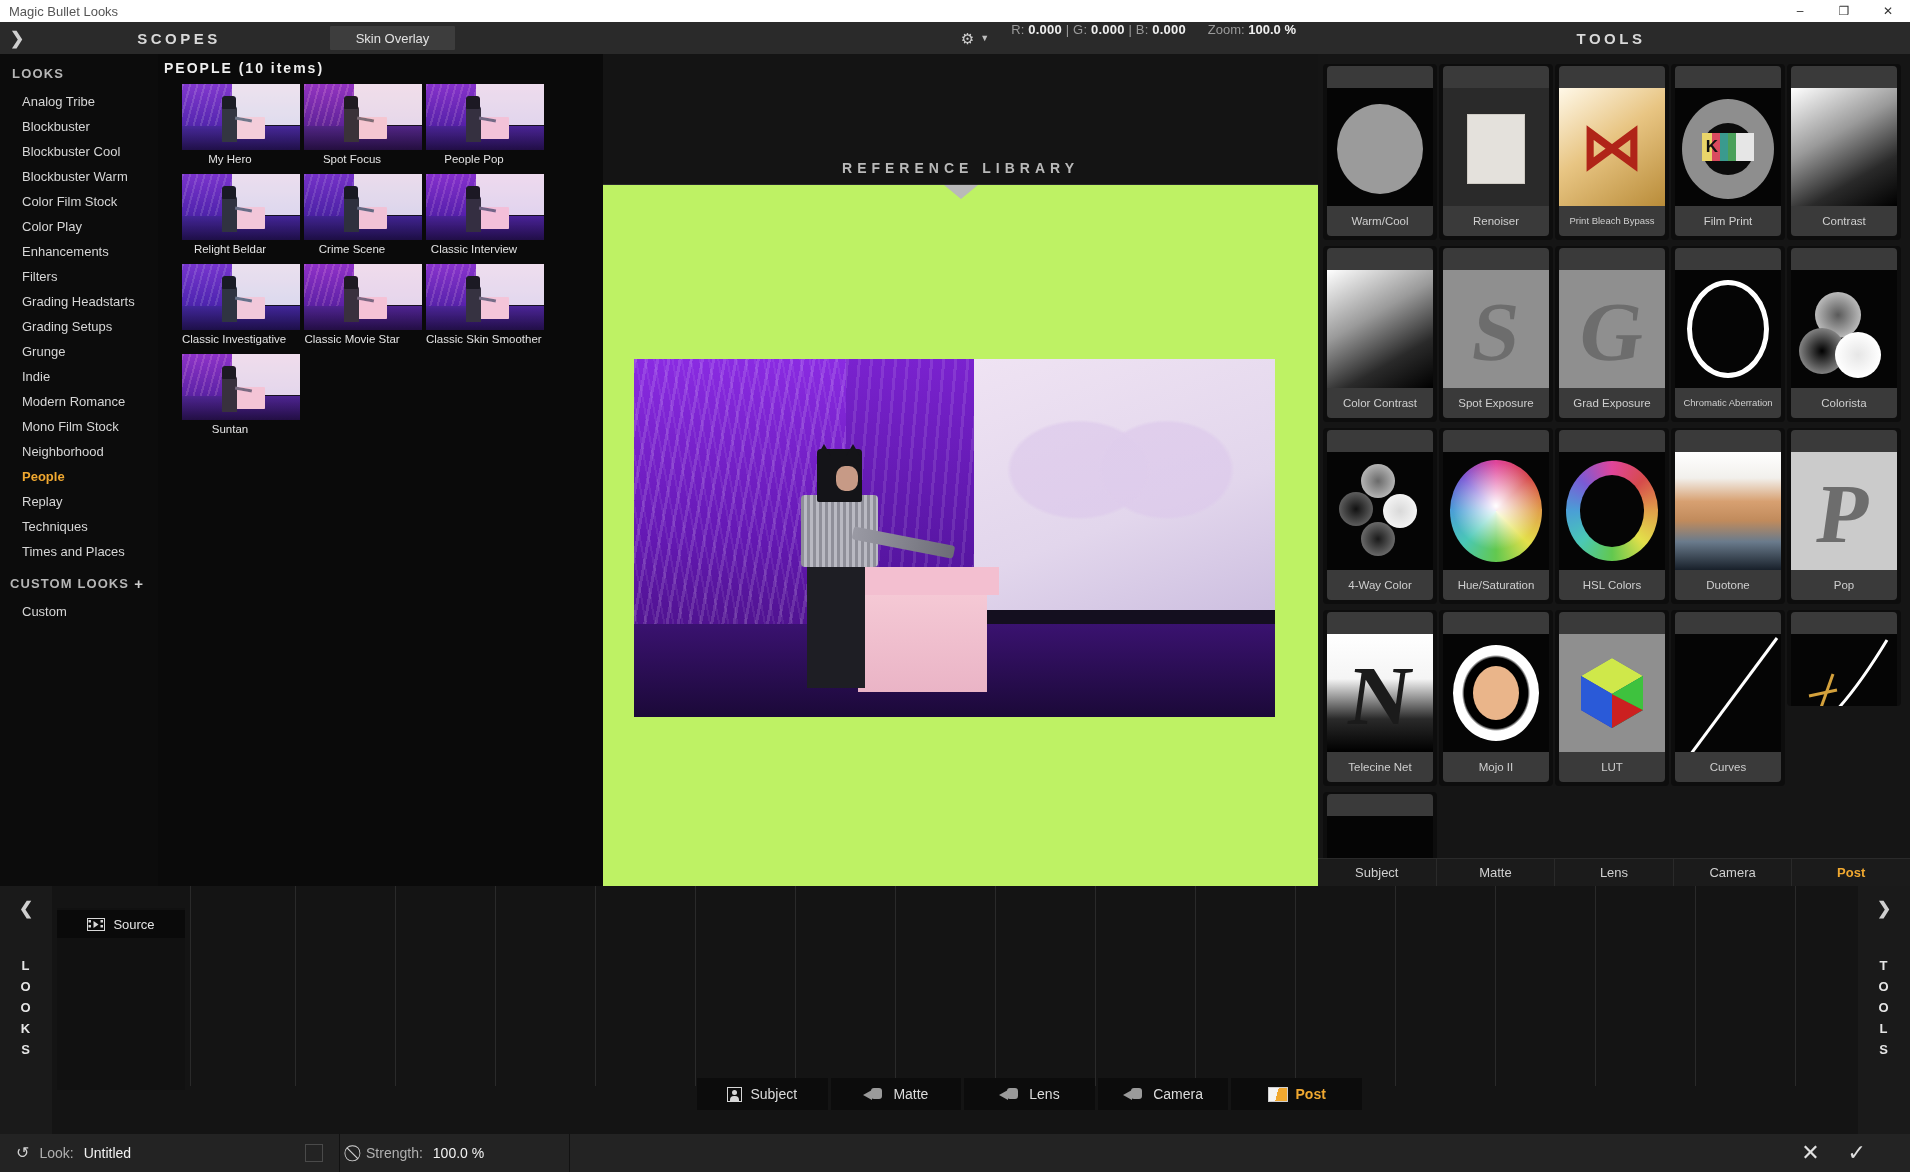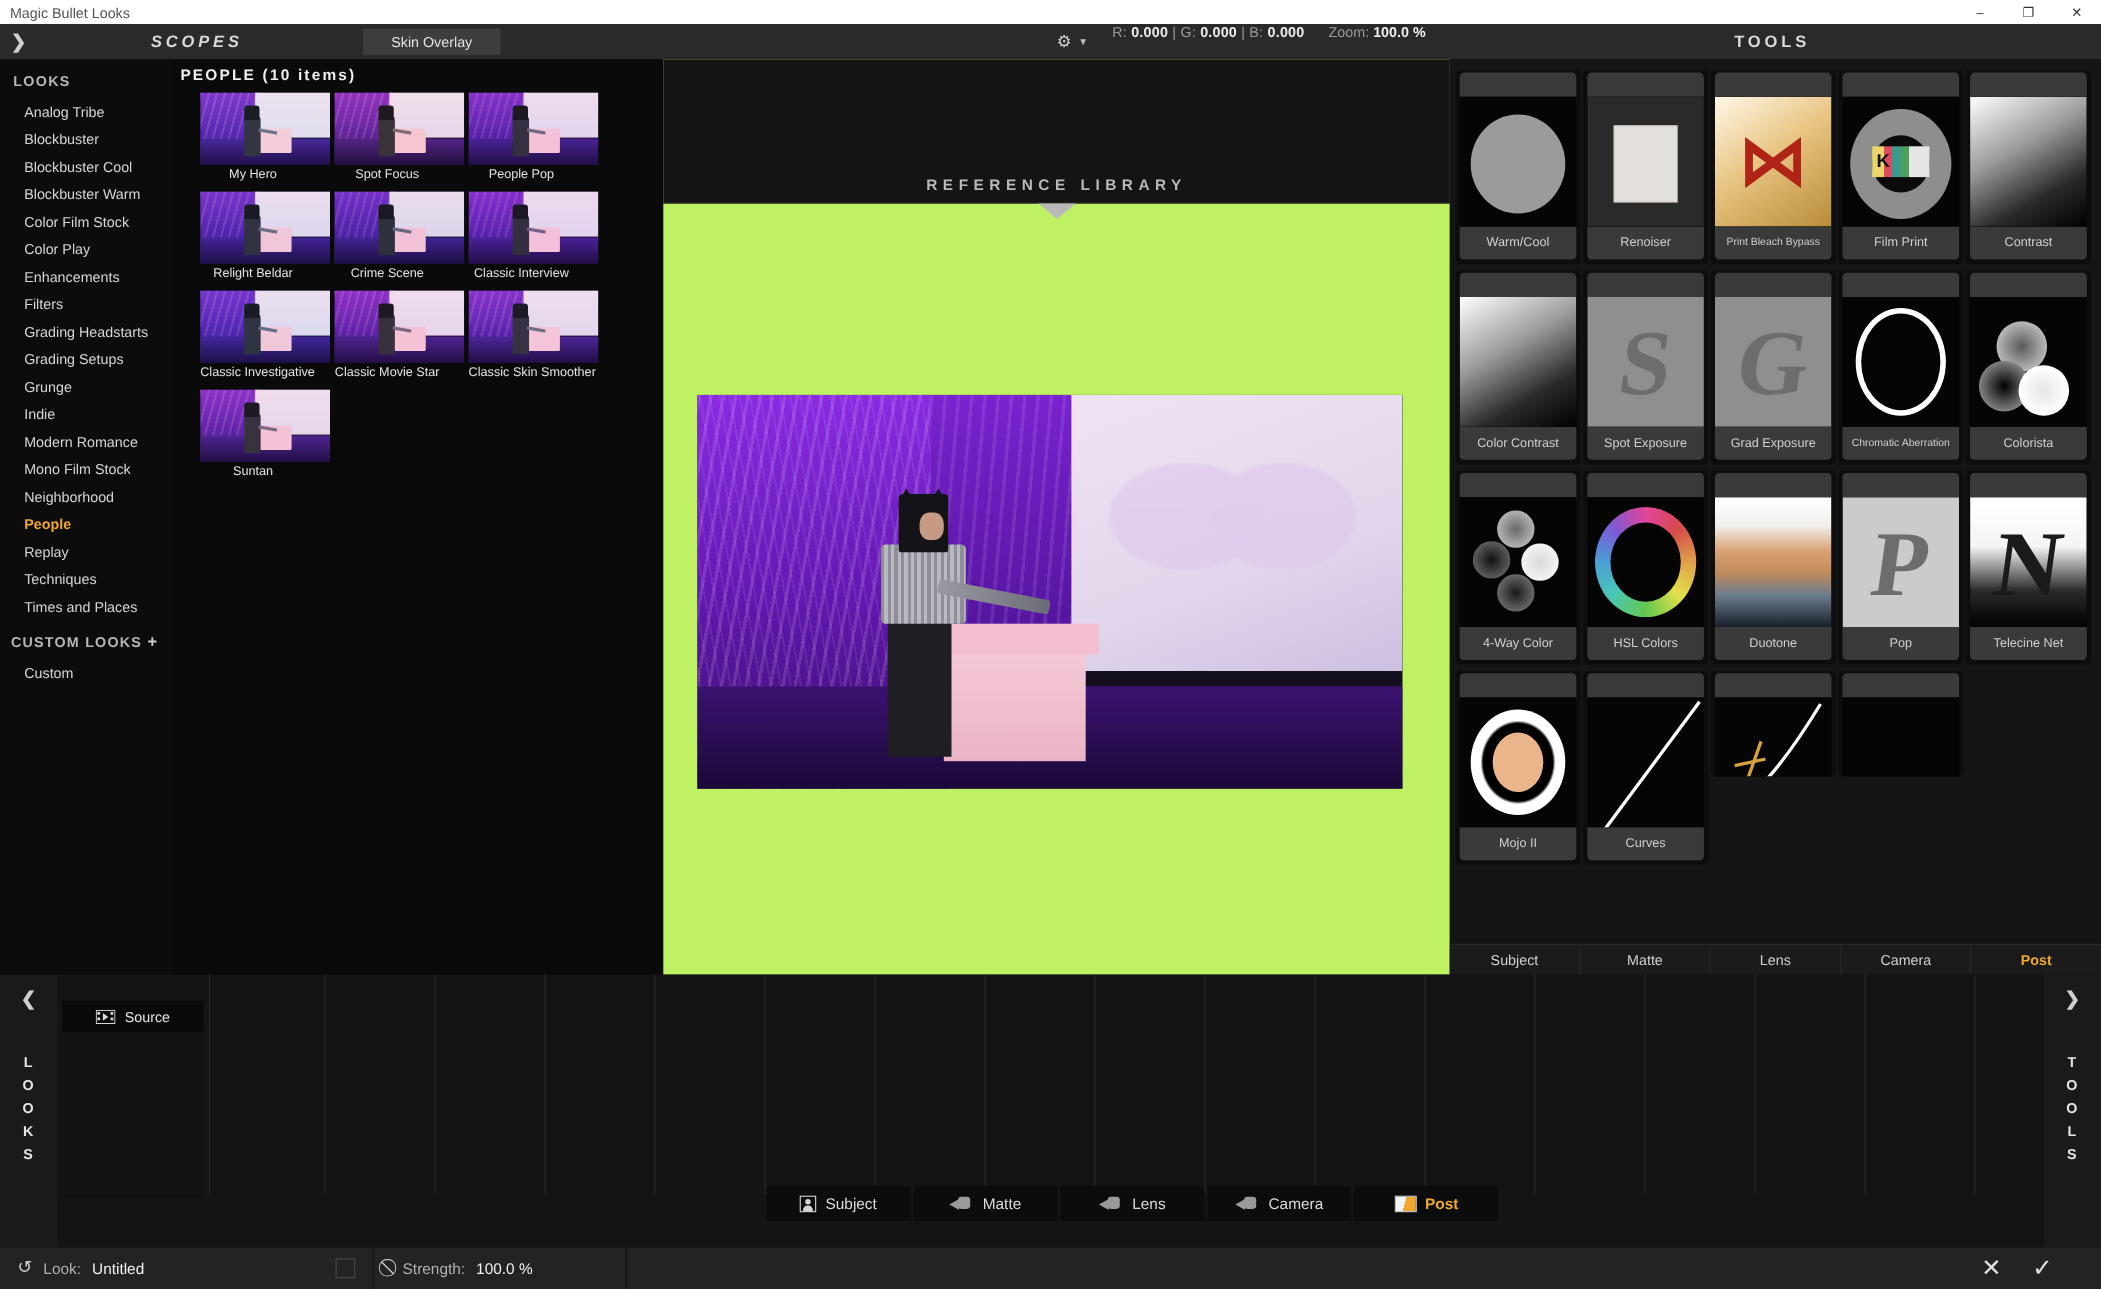--- a/index.html
+++ b/index.html
@@ -30,21 +30,21 @@
   .toptoolbar {
     position: absolute; left: 0; top: 22px; width: 1910px; height: 32px;
     background: #2a2a2a; display: flex; align-items: stretch;
   }
   .tt-arrow {
     width: 34px; display: flex; align-items: center; justify-content: center;
     color: #cfcfcf; font-size: 17px; font-weight: bold;
   }
   .tt-scopes {
     width: 290px; display: flex; align-items: center; justify-content: center;
-    font-size: 15px; letter-spacing: 3.5px; font-weight: bold; color: #d9d9d9; font-style: italic;
+    font-size: 15px; letter-spacing: 3.5px; font-weight: bold; color: #d9d9d9;
   }
   .tt-skinoverlay {
     width: 125px; margin: 4px 0 4px 6px; background: #3d3d3d;
     display: flex; align-items: center; justify-content: center;
     font-size: 13px; color: #e2e2e2; border-radius: 1px;
   }
   .tt-spacer { flex: 1; }
   .tt-gear {
     display: flex; align-items: center; gap: 6px; color: #cfcfcf; font-size: 14px;
   }
@@ -781,20 +781,27 @@
               <div class="cd" style="left:12px;top:40px;width:34px;height:34px;background:radial-gradient(circle,#111,#7d7d7d)"></div>
               <div class="cd" style="left:56px;top:42px;width:34px;height:34px;background:radial-gradient(circle,#d9d9d9,#ffffff)"></div>
               <div class="cd" style="left:34px;top:70px;width:34px;height:34px;background:radial-gradient(circle,#1a1a1a,#8a8a8a)"></div>
             </div>
           </div>
           <div class="tool-label">4-Way Color</div>
         </div>
         <div class="tool-tile">
           <div class="tool-cap"></div>
           <div class="tool-art">
+            <div class="huewheel"></div>
+          </div>
+          <div class="tool-label">Hue/Saturation</div>
+        </div>
+        <div class="tool-tile">
+          <div class="tool-cap"></div>
+          <div class="tool-art">
             <div class="hslring"></div>
           </div>
           <div class="tool-label">HSL Colors</div>
         </div>
         <div class="tool-tile">
           <div class="tool-cap"></div>
           <div class="tool-art">
             <div class="duotone"></div>
           </div>
           <div class="tool-label">Duotone</div>
@@ -814,20 +821,35 @@
             <div class="big-letter" style="color:#1b1b1b">N</div>
           </div>
           <div class="tool-label">Telecine Net</div>
         </div>
         <div class="tool-tile">
           <div class="tool-cap"></div>
           <div class="tool-art">
             <div class="mojo-ring"></div>
           </div>
           <div class="tool-label">Mojo II</div>
+        </div>
+        <div class="tool-tile">
+          <div class="tool-cap"></div>
+          <div class="tool-art">
+            <div class="lutbg"></div>
+            <svg class="lutcube" viewBox="0 0 66 74">
+              <polygon points="33,2 64,20 64,54 33,72 2,54 2,20" fill="#2a2acc"></polygon>
+              <polygon points="33,2 64,20 33,38 2,20" fill="#cfe84a"></polygon>
+              <polygon points="33,38 64,20 64,54 33,72" fill="#1fbb2e"></polygon>
+              <polygon points="2,20 33,38 33,72 2,54" fill="#2a5ad8"></polygon>
+              <polygon points="33,38 64,54 33,72" fill="#cc2020"></polygon>
+              <polygon points="64,20 64,54 33,38" fill="#3ec23e"></polygon>
+            </svg>
+          </div>
+          <div class="tool-label">LUT</div>
         </div>
         <div class="tool-tile">
           <div class="tool-cap"></div>
           <div class="tool-art">
             <svg style="position:absolute;inset:0" viewBox="0 0 106 140" preserveAspectRatio="none">
               <line x1="4" y1="136" x2="102" y2="4" stroke="#ffffff" stroke-width="3"></line>
             </svg>
           </div>
           <div class="tool-label">Curves</div>
         </div>

